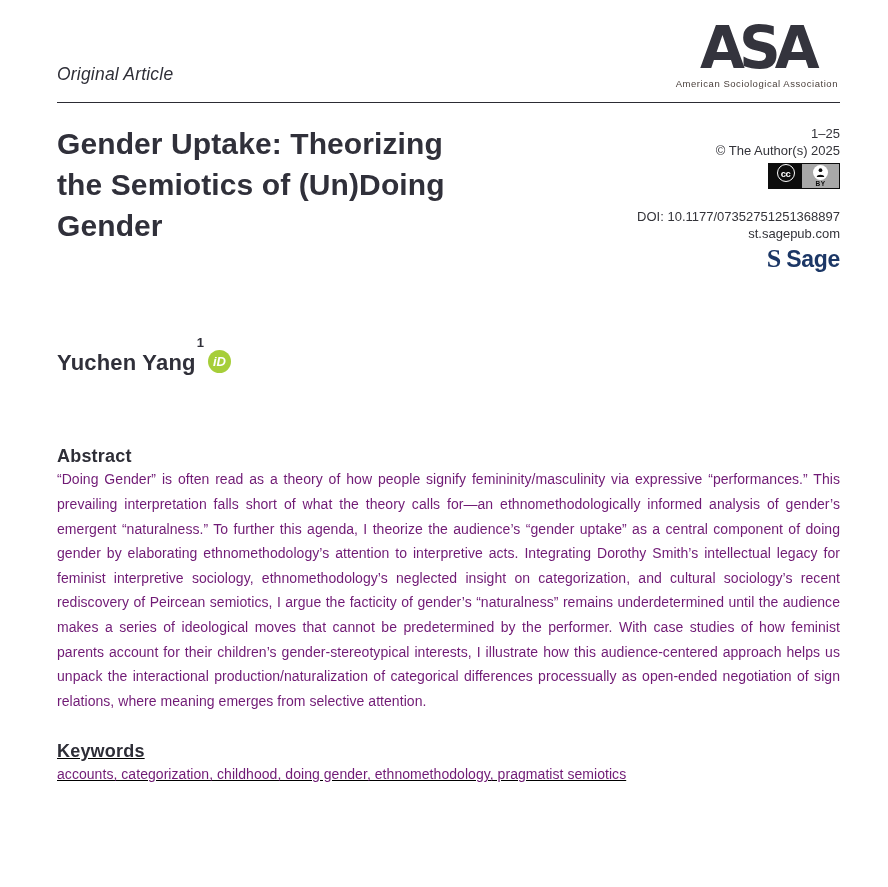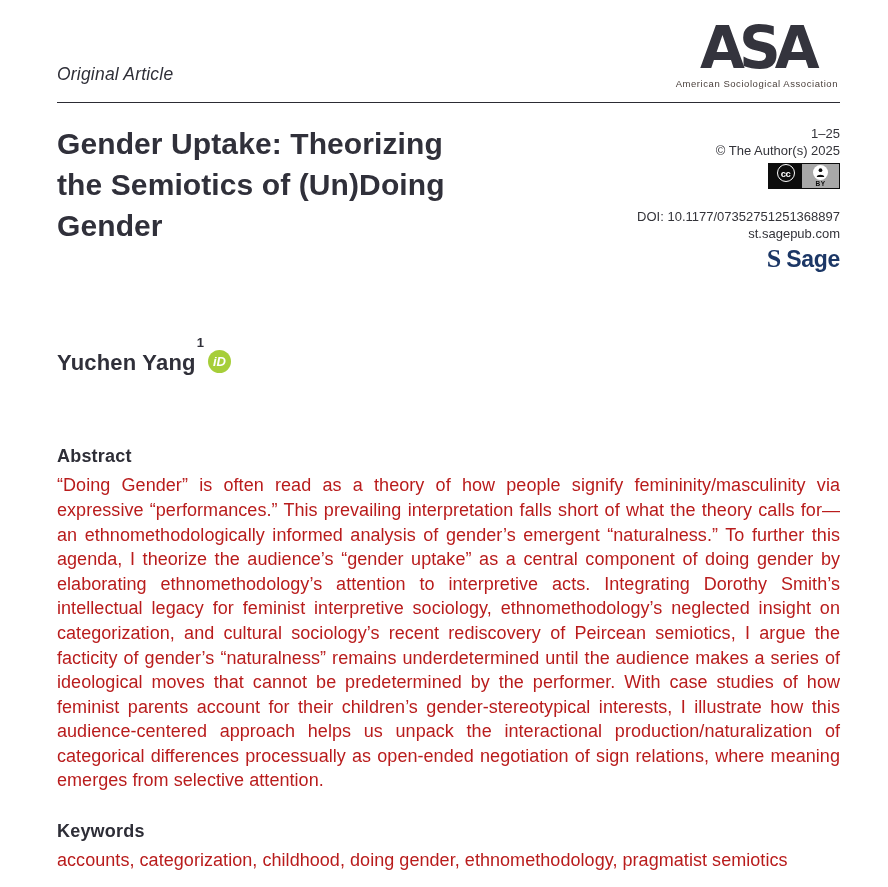--- a/index.html
+++ b/index.html
@@ -35,22 +35,22 @@
 
   
   .author-line{margin-top:80px;display:flex;align-items:flex-start;color:#30303a;}
   .author-name{font-weight:bold;font-size:22px;letter-spacing:.2px;}
   .author-sup{font-weight:bold;font-size:13px;vertical-align:super;line-height:0;margin-left:1px;position:relative;top:-7px;}
   .orcid-badge{background:#a6ce39;color:#fff;border-radius:50%;width:23px;height:23px;margin-left:4px;display:inline-flex;align-items:center;justify-content:center;font-size:13px;font-weight:bold;font-style:italic;}
 
   
   .section{margin-top:70px;}
   .section-heading{font-weight:bold;font-size:18px;color:#2e2e37;letter-spacing:.2px;}
-  .section-body{margin-top:6px;font-size:18px;line-height:24.6px;color:#b91c1c;text-align:justify;letter-spacing:.05px;}
-  .keywords{margin-top:28px;}
+  .section-body{font-size:14px;line-height:24.6px;color:#701a75;text-align:justify;letter-spacing:.05px;}
+  .keywords{margin-top:28px;text-decoration:underline;}
   .keywords .section-body{text-align:left;}
 </style>
 </head>
 <body>
 
 <div class="page">
 
   <div class="header">
     <div class="article-type">Original Article</div>
     <div class="asa-block">

